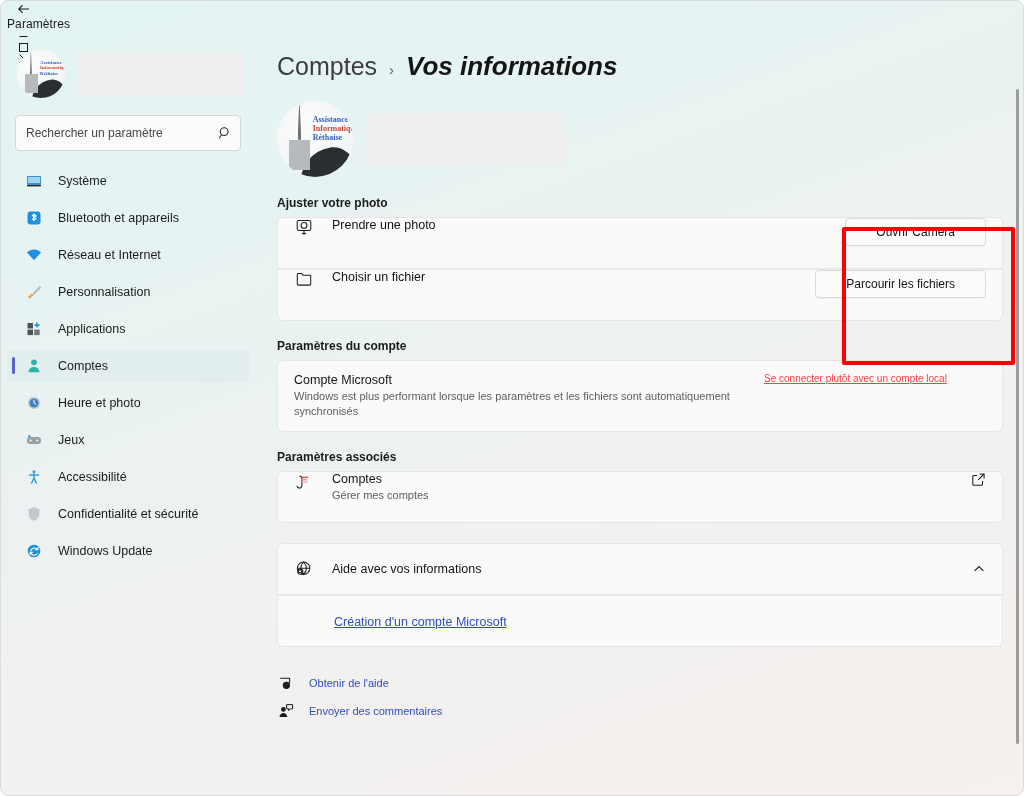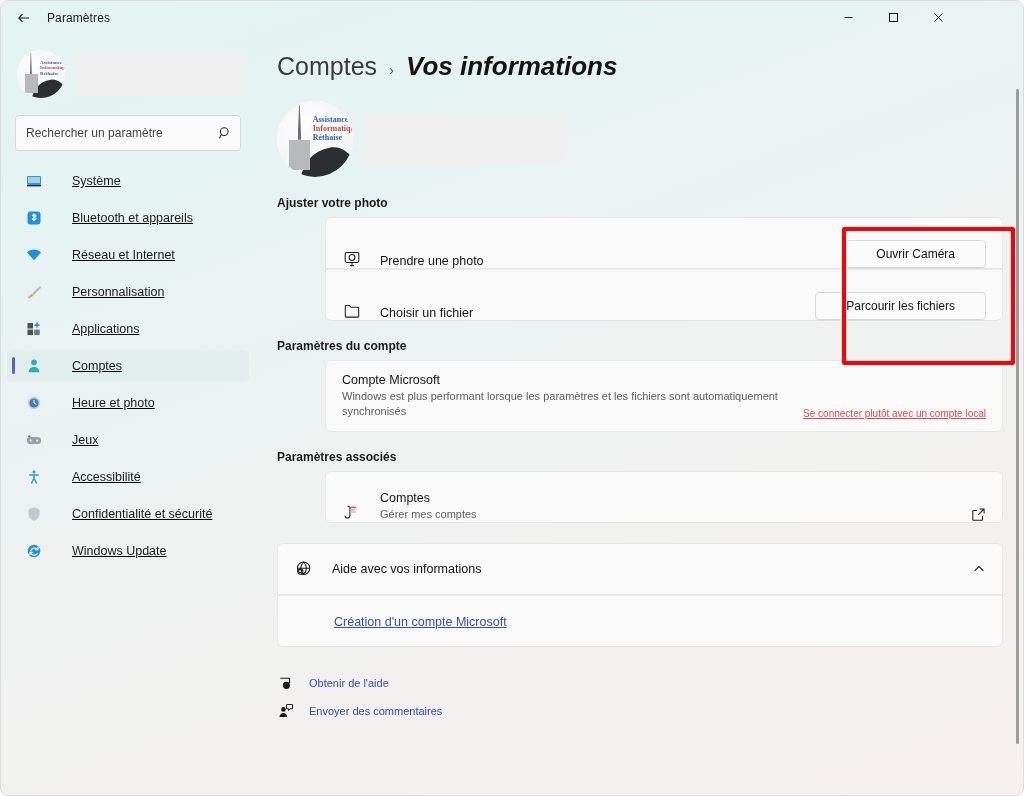--- a/index.html
+++ b/index.html
@@ -14,21 +14,21 @@
     width: 1024px; height: 796px;
     background: linear-gradient(160deg, #e3f4f2 0%, #e6f3f2 25%, #f0f1f0 60%, #f6f0ee 100%);
     border: 1px solid #d9dcdb;
     border-radius: 8px;
     overflow: hidden;
   }
 
   
   #titlebar {
     position: absolute; top: 0; left: 0; width: 960px; height: 33px;
-    display: flex; align-items: center;
+    display: flex; align-items: flex-start; flex-direction: column;
   }
   .tb-back {
     width: 34px; height: 30px; margin-left: 6px;
     display: flex; align-items: center; justify-content: center;
     border-radius: 4px; color: #1b1b1b;
   }
   .tb-back svg { display: block; }
   .tb-title {
     font-size: 12px; color: #1b1b1b; margin-left: 6px; letter-spacing: .1px;
   }
@@ -61,21 +61,21 @@
     background: #fbfbfb; border: 1px solid #d6d8d7; border-radius: 4px;
     display: flex; align-items: center; padding: 0 8px 0 10px;
   }
   #searchbox .ph { flex: 1; font-size: 12px; color: #444746; }
   #searchbox .sicon { color: #2b2b2b; display: flex; }
 
   #navlist { margin-top: 14px; padding: 0 8px 0 6px; }
   .nav-item {
     position: relative; display: flex; align-items: center;
     height: 32px; margin: 0 0 5px 0; padding-left: 18px;
-    border-radius: 5px; gap: 30px; text-decoration: underline;
+    border-radius: 5px; gap: 16px;
   }
   .nav-item.selected { background: #e1eeed; }
   .nav-item.selected::before {
     content: ""; position: absolute; left: 5px; top: 7px;
     width: 3px; height: 17px; border-radius: 2px; background: #5b5fc7;
   }
   .nav-ico { width: 17px; height: 17px; flex: 0 0 17px; display: flex; align-items: center; justify-content: center; }
   .nav-ico svg { display: block; }
   .nav-label { font-size: 12.5px; color: #1b1b1b; }
 
@@ -99,22 +99,22 @@
   .avatar-lg { width: 76px; height: 76px; border-radius: 50%; overflow: hidden; flex: 0 0 76px; position: relative; background: #fdfdfd; }
   .redact-lg { width: 200px; height: 52px; background: #efefef; border-radius: 2px; }
 
   .sec-title {
     font-size: 12px; color: #1b1b1b; font-weight: 700;
     margin: 18px 0 7px 20px;
   }
   .card-group { margin: 0 22px 0 20px; border-radius: 6px; overflow: hidden; }
   .card {
     background: #fbfafa; border: 1px solid #e7e5e4;
-    display: flex; align-items: flex-end;
-    padding: 0 16px; min-height: 52px; margin-left: 48px;
+    display: flex; align-items: flex-start;
+    padding: 0 16px; min-height: 52px;
   }
   .card + .card { border-top: none; }
   .card.first { border-radius: 6px 6px 0 0; }
   .card.last { border-radius: 0 0 6px 6px; }
   .card.only { border-radius: 6px; }
   .card-ico { width: 20px; flex: 0 0 20px; display: flex; align-items: center; justify-content: center; color: #1c1c1c; margin-right: 18px; }
   .card-ico svg { display: block; }
   .card-main { flex: 1; min-width: 0; }
   .card-t { font-size: 12.5px; color: #141414; }
   .card-s { font-size: 11px; color: #5e5e5e; line-height: 15px; margin-top: 2px; }

